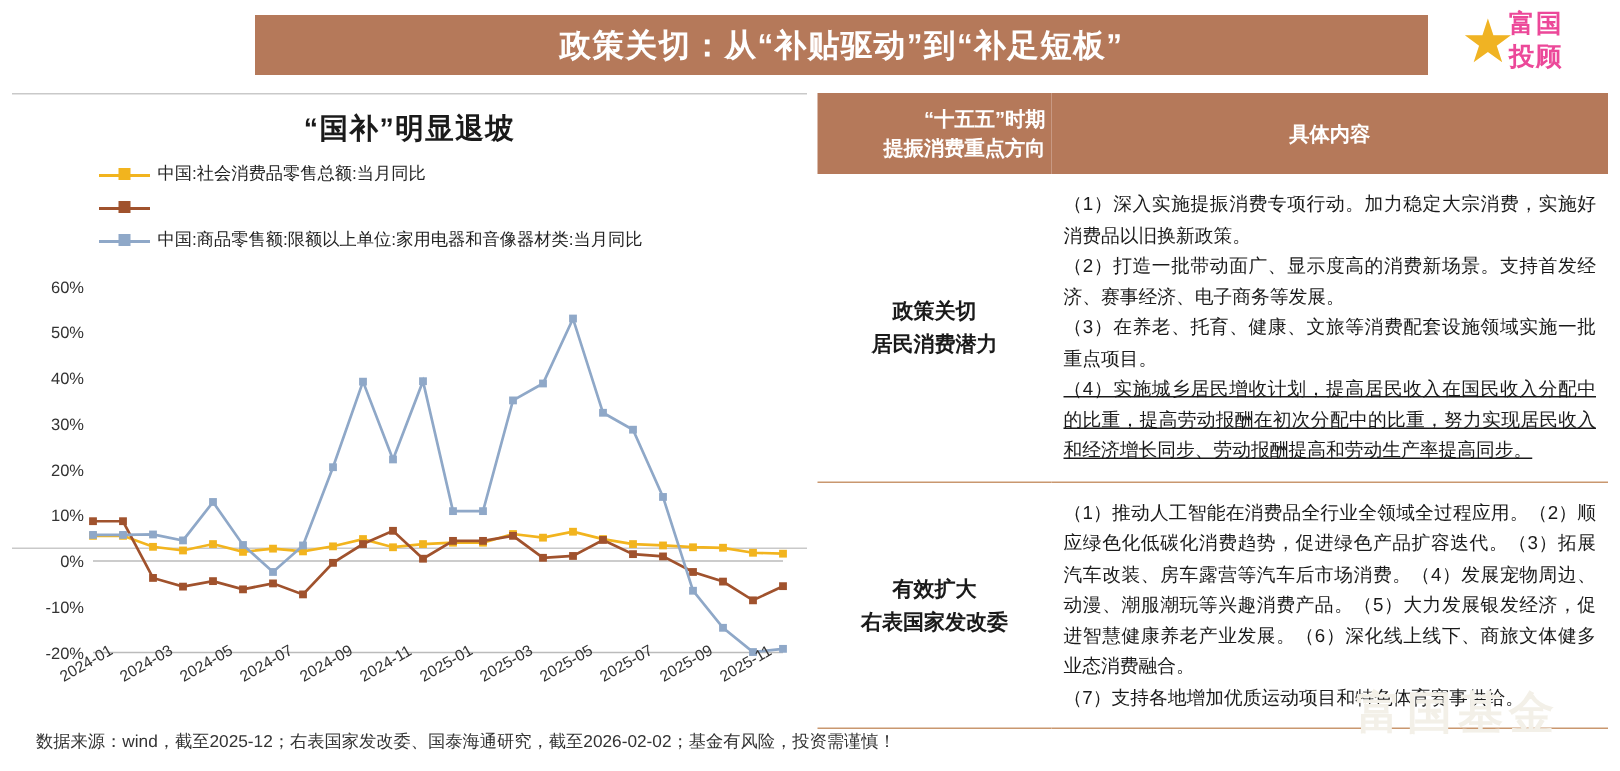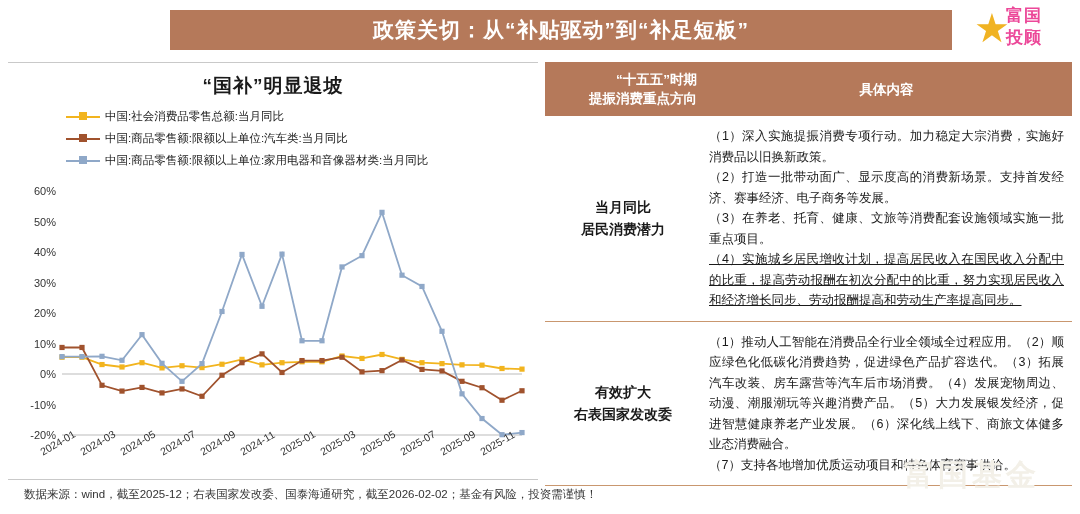--- a/index.html
+++ b/index.html
@@ -63,21 +63,21 @@
     font-weight: bold;
     line-height: 22px;
     letter-spacing: 1px;
   }
   
   .chart-panel {
     position: absolute;
     left: 8px;
     top: 62px;
     width: 530px;
-    height: 418px;
+    height: 304px;
     border-top: 1px solid #c9c9c9;
     border-bottom: 1px solid #c9c9c9;
     box-sizing: border-box;
   }
   .chart-title {
     text-align: center;
     font-size: 19px;
     font-weight: bold;
     color: #1a1a1a;
     margin-top: 10px;
@@ -219,21 +219,20 @@
         <span class="lm-line" style="background:#f2b41e"></span>
         <span class="lm-sq" style="background:#f2b41e"></span>
       </span>
       <span class="legend-text">中国:社会消费品零售总额:当月同比</span>
     </div>
     <div class="legend-row">
       <span class="legend-mark">
         <span class="lm-line" style="background:#a0522d"></span>
         <span class="lm-sq" style="background:#a0522d"></span>
       </span>
-      <span class="legend-text">中国:商品零售额:限额以上单位:汽车类:当月同比</span>
     </div>
     <div class="legend-row">
       <span class="legend-mark">
         <span class="lm-line" style="background:#8fa8c8"></span>
         <span class="lm-sq" style="background:#8fa8c8"></span>
       </span>
       <span class="legend-text">中国:商品零售额:限额以上单位:家用电器和音像器材类:当月同比</span>
     </div>
   </div>
 
@@ -350,21 +349,21 @@
       <tr>
         <th class="c1">
           <span>“十五五”时期</span><br>
           <span>提振消费重点方向</span>
         </th>
         <th>具体内容</th>
       </tr>
     </thead>
     <tbody id="table-body">
         <tr>
-          <td class="rowhead"><span>当月同比</span><br><span>居民消费潜力</span></td>
+          <td class="rowhead"><span>政策关切</span><br><span>居民消费潜力</span></td>
           <td class="content">
             <div>（1）深入实施提振消费专项行动。加力稳定大宗消费，实施好消费品以旧换新政策。</div>
             <div>（2）打造一批带动面广、显示度高的消费新场景。支持首发经济、赛事经济、电子商务等发展。</div>
             <div>（3）在养老、托育、健康、文旅等消费配套设施领域实施一批重点项目。</div>
             <div class="underline">（4）实施城乡居民增收计划，提高居民收入在国民收入分配中的比重，提高劳动报酬在初次分配中的比重，努力实现居民收入和经济增长同步、劳动报酬提高和劳动生产率提高同步。</div>
           </td>
         </tr>
         <tr>
           <td class="rowhead"><span>有效扩大</span><br><span>右表国家发改委</span></td>
           <td class="content">

